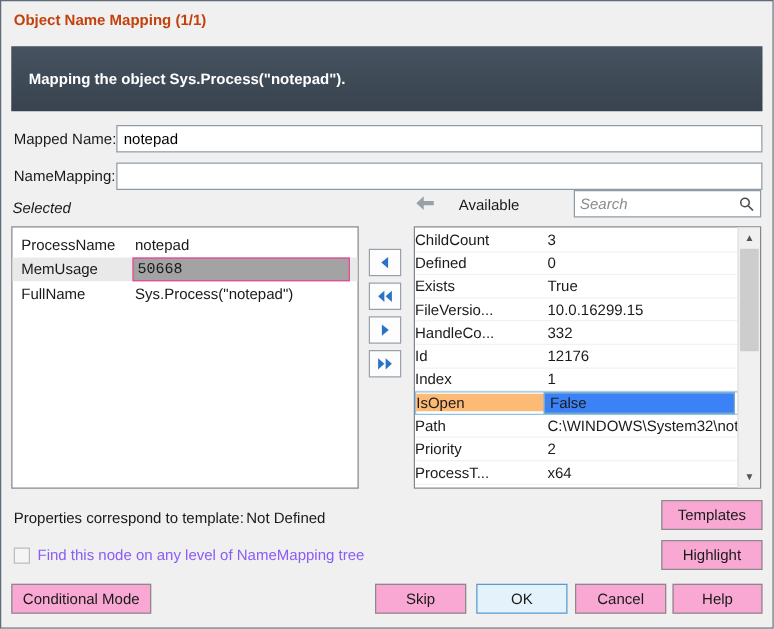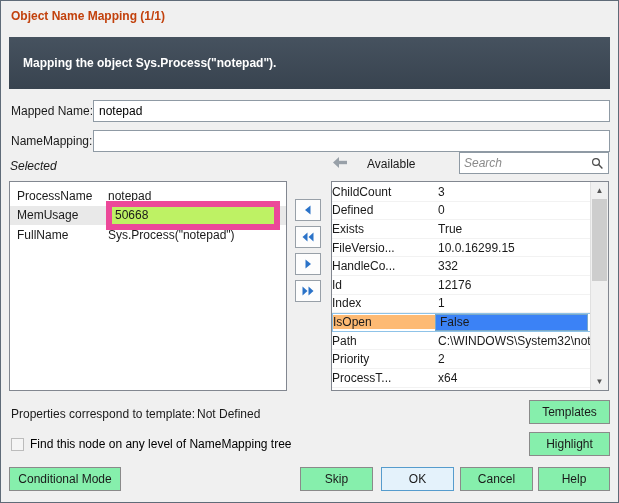--- a/index.html
+++ b/index.html
@@ -29,46 +29,46 @@
   .search-icon{position:absolute;right:4px;top:4px;}
   .list{position:absolute;top:180px;width:278px;height:210px;background:#fff;
     border:1px solid #828790;box-sizing:border-box;}
   #selected-list{left:8px;padding-top:4px;}
   #available-list{left:330px;}
   .lrow{display:flex;height:19.5px;align-items:center;}
   .lrow .name{width:96px;padding-left:7px;box-sizing:border-box;flex:none;
     white-space:nowrap;overflow:hidden;}
   .lrow .val{flex:1;padding-left:2px;margin-right:6px;white-space:nowrap;overflow:hidden;}
   .lrow.sel{background:#e9e9e9;}
-  .lrow.sel .val{background:#bef264;border:6px solid #ec4899;height:17px;line-height:17px;padding:0 3px;}
+  .lrow.sel .val{background:#a3a3a3;border:1px solid #ec4899;height:17px;line-height:17px;padding:0 3px;font-family:Liberation Mono, monospace;}
   .avail-inner{position:absolute;left:0;top:1px;right:17px;bottom:1px;overflow:hidden;}
   .arow{display:flex;height:18.6px;align-items:center;border-bottom:1px solid #f2f2f2;box-sizing:border-box;}
   .arow .name{width:102px;box-sizing:border-box;flex:none;
     white-space:nowrap;overflow:hidden;}
   .arow .val{flex:1;padding-left:4px;white-space:nowrap;overflow:hidden;}
   .arow.sel{border:1px solid #8fc3e8;}
   .arow.sel .name{background:#fdba74;}
   .arow.sel .val{background:#3b82f6;border:1px solid #7aa9c9;height:15px;line-height:15px;margin-right:2px;}
   .scrollbar{position:absolute;right:0;top:0;bottom:0;width:17px;background:#f0f0f0;border-left:1px solid #e0e0e0;}
   .scroll-btn{height:17px;display:flex;align-items:center;justify-content:center;
     font-size:8px;color:#555;cursor:default;}
   .scroll-btn.down{position:absolute;bottom:0;left:0;right:0;}
   .scroll-thumb{position:absolute;left:1px;right:1px;top:17px;height:82px;background:#cdcdcd;}
   .transfer{position:absolute;left:294px;top:198px;width:26px;display:flex;flex-direction:column;gap:5px;}
   .tbtn{width:26px;height:22px;background:#fdfdfd;border:1px solid #98a0a8;
     display:flex;align-items:center;justify-content:center;box-sizing:border-box;padding:0;}
   .tpl-label{position:absolute;left:10px;top:406px;}
   .tpl-value{position:absolute;left:196px;top:406px;}
-  button.btn{position:absolute;height:24px;background:#86efac;border:1px solid #8a8a8a;
+  button.btn{position:absolute;height:24px;background:#f9a8d4;border:1px solid #8a8a8a;
     font:12px "Liberation Sans",sans-serif;color:#1a1a1a;box-sizing:border-box;padding:0;}
   #templates-btn{left:528px;top:399px;width:81px;}
   #highlight-btn{left:528px;top:431px;width:81px;}
   .find-check{position:absolute;left:10px;top:437px;width:13px;height:13px;
     border:1px solid #bcbcbc;background:#f5f5f5;box-sizing:border-box;}
-  .find-label{position:absolute;left:29px;top:436px;color:#000000;}
+  .find-label{position:absolute;left:29px;top:436px;color:#8b5cf6;}
   #conditional-btn{left:8px;top:466px;width:112px;}
   #skip-btn{left:299px;top:466px;width:73px;}
   #ok-btn{left:380px;top:466px;width:73px;background:#e4f2fb;border-color:#569ccd;}
   #cancel-btn{left:459px;top:466px;width:73px;}
   #help-btn{left:537px;top:466px;width:72px;}
 </style>
 </head>
 <body>
 
 <div class="dialog">

